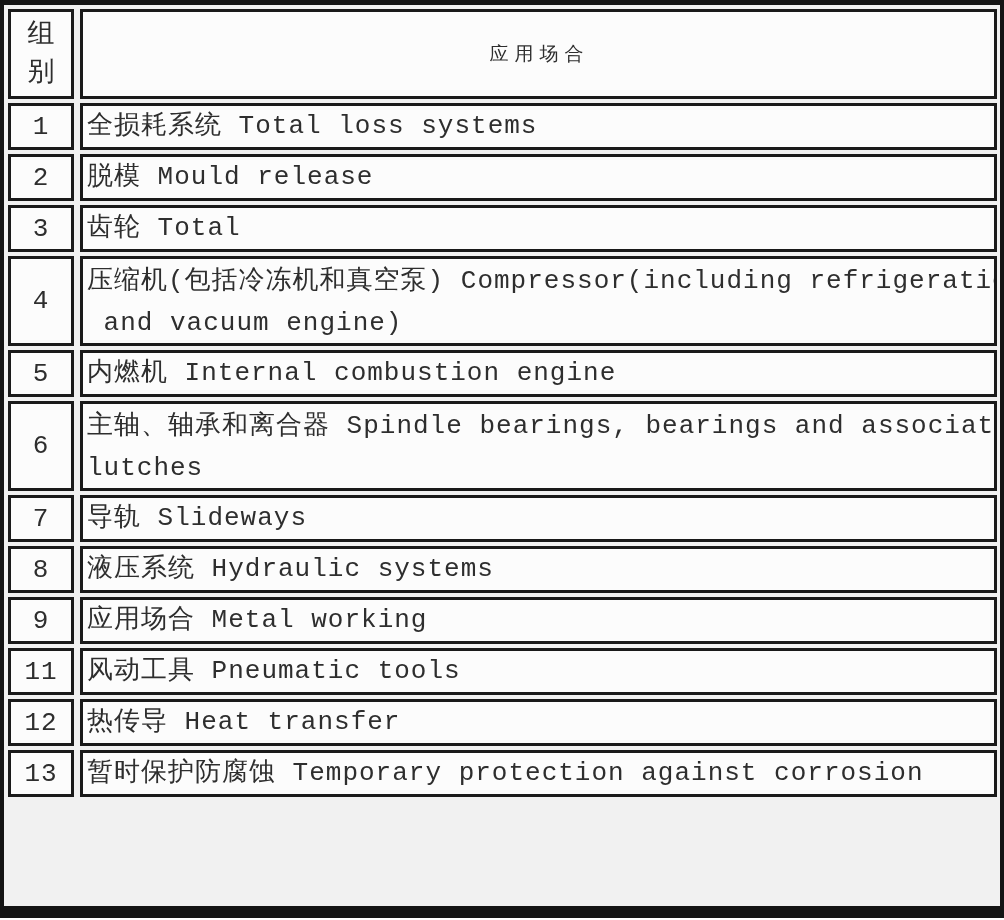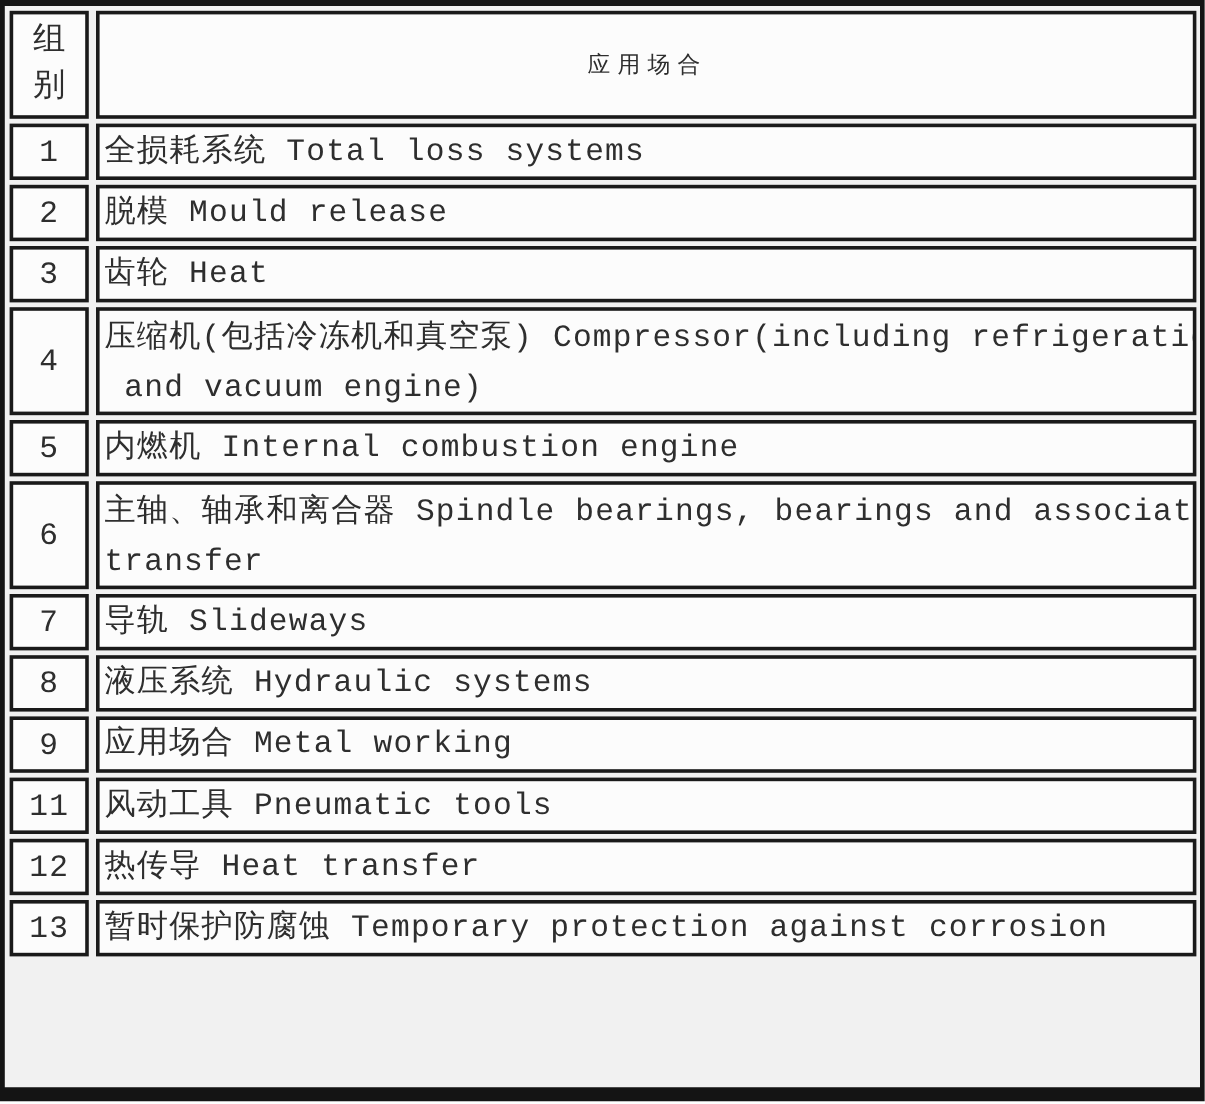--- a/index.html
+++ b/index.html
@@ -99,42 +99,42 @@
       <div class="cell group-cell">
         <span>2</span>
       </div>
       <div class="cell app-cell"><span class="line">脱模 Mould release</span></div>
     </div>
 
     <div class="row single">
       <div class="cell group-cell">
         <span>3</span>
       </div>
-      <div class="cell app-cell"><span class="line">齿轮 Heat</span></div>
+      <div class="cell app-cell"><span class="line">齿轮 Total</span></div>
     </div>
 
     <div class="row tall">
       <div class="cell group-cell">
         <span>4</span>
       </div>
       <div class="cell app-cell"><span class="line">压缩机(包括冷冻机和真空泵) Compressor(including refrigeration</span><span class="line"> and vacuum engine)</span></div>
     </div>
 
     <div class="row single">
       <div class="cell group-cell">
         <span>5</span>
       </div>
       <div class="cell app-cell"><span class="line">内燃机 Internal combustion engine</span></div>
     </div>
 
     <div class="row tall">
       <div class="cell group-cell">
         <span>6</span>
       </div>
-      <div class="cell app-cell"><span class="line">主轴、轴承和离合器 Spindle bearings, bearings and associated c</span><span class="line">transfer</span></div>
+      <div class="cell app-cell"><span class="line">主轴、轴承和离合器 Spindle bearings, bearings and associated c</span><span class="line">lutches</span></div>
     </div>
 
     <div class="row single">
       <div class="cell group-cell">
         <span>7</span>
       </div>
       <div class="cell app-cell"><span class="line">导轨 Slideways</span></div>
     </div>
 
     <div class="row single">

